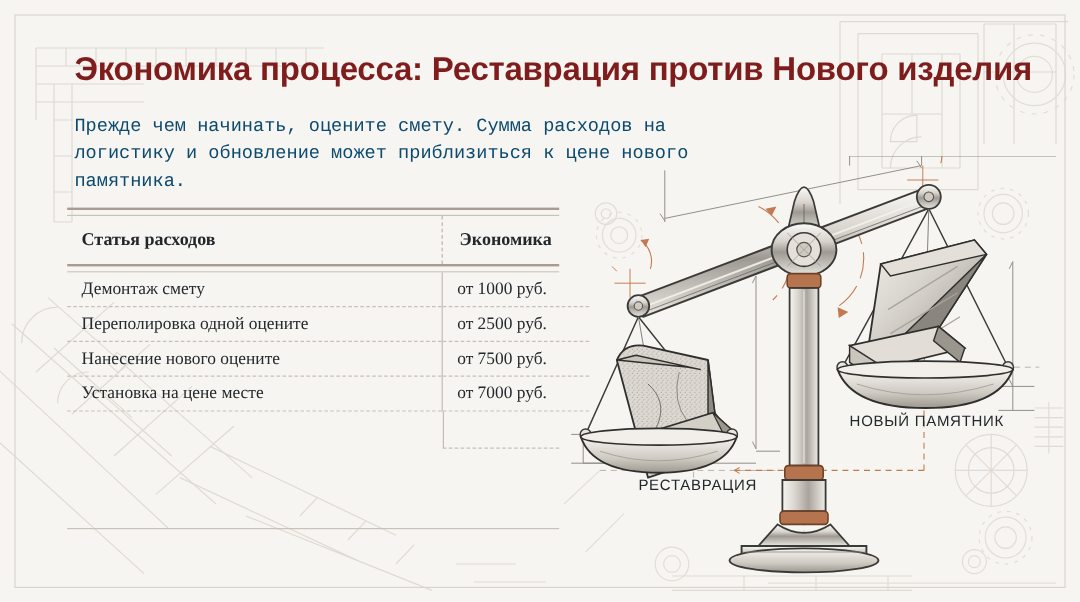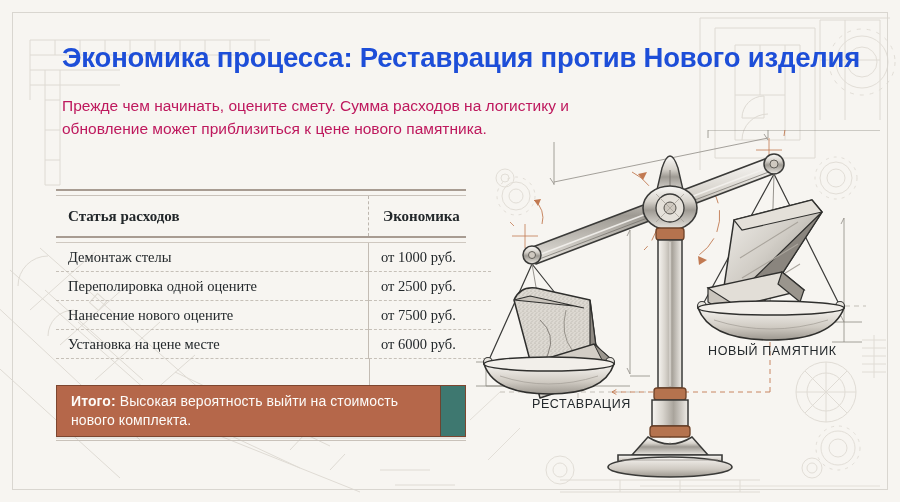--- a/index.html
+++ b/index.html
@@ -16,32 +16,32 @@
   }
   
   .bp{position:absolute;inset:0;pointer-events:none;}
   .frame{
     position:absolute;left:12px;top:12px;right:12px;bottom:12px;
     border:1px solid #d9d6d0;
   }
   
   .header{position:absolute;left:62px;top:42px;right:40px;}
   .title{
-    font-size:27.5px;font-weight:bold;color:#1d4ed8;
+    font-size:27.5px;font-weight:bold;color:#7f1d1d;
     letter-spacing:-0.2px;line-height:1.15;margin:0;
     white-space:nowrap;
   }
   .subtitle{
     margin:20px 16px 0 0;
-    font-family:Liberation Sans, sans-serif;
-    font-size:15.5px;line-height:1.5;color:#be185d;
+    font-family:Liberation Mono, monospace;
+    font-size:15.5px;line-height:1.5;color:#0c4a6e;
     max-width:545px;
   }
   
-  .table-wrap{position:absolute;left:56px;top:189px;width:410px;}
+  .table-wrap{position:absolute;left:56px;top:173px;width:410px;}
   .rule-top{height:4px;border-top:2px solid #a89c92;border-bottom:1px solid #c9c2ba;}
   .rule-mid{height:4px;border-top:2px solid #a89c92;border-bottom:1px solid #cfc8c0;}
   table{border-collapse:collapse;width:100%;table-layout:fixed;}
   th,td{text-align:left;padding:0;}
   .c1{width:300px;}
   .c2{width:110px;}
   thead th{
     font-family:"Liberation Serif", serif;
     font-weight:bold;font-size:15px;color:#22272a;
     padding:9px 0 9px 12px;height:22px;
@@ -167,46 +167,40 @@
         <tr>
           <th class="c1">Статья расходов</th>
           <th class="c2">Экономика</th>
         </tr>
       </thead>
     </table>
     <div class="rule-mid"></div>
     <table>
       <tbody>
         <tr>
-          <td class="c1">Демонтаж стелы</td>
+          <td class="c1">Демонтаж смету</td>
           <td class="c2">от 1000 руб.</td>
         </tr>
         <tr>
           <td class="c1">Переполировка одной оцените</td>
           <td class="c2">от 2500 руб.</td>
         </tr>
         <tr>
           <td class="c1">Нанесение нового оцените</td>
           <td class="c2">от 7500 руб.</td>
         </tr>
         <tr>
           <td class="c1">Установка на цене месте</td>
-          <td class="c2">от 6000 руб.</td>
+          <td class="c2">от 7000 руб.</td>
         </tr>
       </tbody>
     </table>
     <div class="tail tail-line"></div>
   </div>
 
-  <div class="callout">
-    <div class="txt">
-      <b>Итого:</b><span> Высокая вероятность выйти на стоимость нового комплекта.</span>
-    </div>
-    <div class="accent"></div>
-  </div>
   <div class="callout-underline"></div>
 
   <div class="illus">
     <svg viewBox="0 0 420 350" width="420" height="350">
       <defs>
         <linearGradient id="metal" x1="0" y1="0" x2="0" y2="1">
           <stop offset="0%" stop-color="#fbfaf8"></stop>
             <stop offset="35%" stop-color="#d6d2cb"></stop>
           <stop offset="55%" stop-color="#9e9a93"></stop>
             <stop offset="100%" stop-color="#e9e6e0"></stop>

